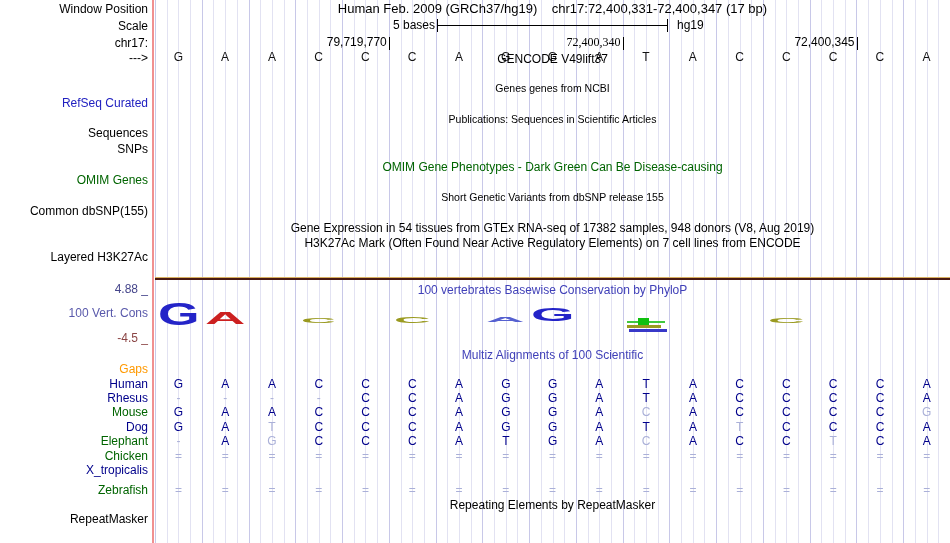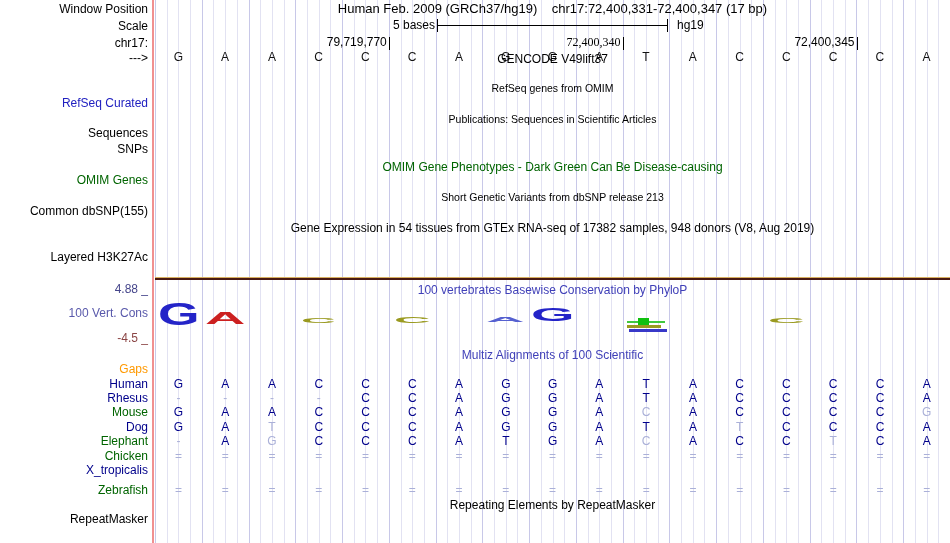--- a/index.html
+++ b/index.html
@@ -158,34 +158,35 @@
       <div class="seq-cell" style="left: 622.65px; top: 50px; width: 46.76px; color: rgb(17, 17, 17);">T</div>
       <div class="seq-cell" style="left: 669.41px; top: 50px; width: 46.76px; color: rgb(17, 17, 17);">A</div>
       <div class="seq-cell" style="left: 716.18px; top: 50px; width: 46.76px; color: rgb(17, 17, 17);">C</div>
       <div class="seq-cell" style="left: 762.94px; top: 50px; width: 46.76px; color: rgb(17, 17, 17);">C</div>
       <div class="seq-cell" style="left: 809.71px; top: 50px; width: 46.76px; color: rgb(17, 17, 17);">C</div>
       <div class="seq-cell" style="left: 856.47px; top: 50px; width: 46.76px; color: rgb(17, 17, 17);">C</div>
       <div class="seq-cell" style="left: 903.24px; top: 50px; width: 46.76px; color: rgb(17, 17, 17);">A</div>
     </div>
 
   <div class="center-line f12" style="top:52px;">GENCODE V49lift37</div>
-  <div class="center-line f10" style="top:81px;">RefSeq genes from OMIM</div>
+  <div class="center-line f10" style="top:81px;">Genes genes from NCBI</div>
   <div class="leftlab" style="top:96px; color:#2020c0;">RefSeq Curated</div>
 
   <div class="center-line f10" style="top:112px;">Publications: Sequences in Scientific Articles</div>
   <div class="leftlab" style="top:126px;margin-left:20px;">Sequences</div>
   <div class="leftlab" style="top:142px;">SNPs</div>
 
   <div class="center-line f12 green-title" style="top:160px;">OMIM Gene Phenotypes - Dark Green Can Be Disease-causing</div>
   <div class="leftlab green" style="top:173px;">OMIM Genes</div>
 
-  <div class="center-line f10" style="top:190px;">Short Genetic Variants from dbSNP release 213</div>
+  <div class="center-line f10" style="top:190px;">Short Genetic Variants from dbSNP release 155</div>
   <div class="leftlab" style="top:204px;">Common dbSNP(155)</div>
 
   <div class="center-line f12" style="top:221px;">Gene Expression in 54 tissues from GTEx RNA-seq of 17382 samples, 948 donors (V8, Aug 2019)</div>
+  <div class="center-line f12" style="top:236px;">H3K27Ac Mark (Often Found Near Active Regulatory Elements) on 7 cell lines from ENCODE</div>
   <div class="leftlab" style="top:250px;">Layered H3K27Ac</div>
 
   <div class="sep-tan" style="top:277px;"></div>
   <div class="sep-maroon" style="top:278px;"></div>
 
   <div class="leftlab" style="top:282px; color:#45458b;">4.88 _</div>
   <div class="center-line f12 blue-title" style="top:283px;">100 vertebrates Basewise Conservation by PhyloP</div>
   <div class="leftlab slate" style="top:306px;">100 Vert. Cons</div>
   <div class="leftlab" style="top:331px; color:#8b4545;">-4.5 _</div>
   <div id="conservation-logo">

